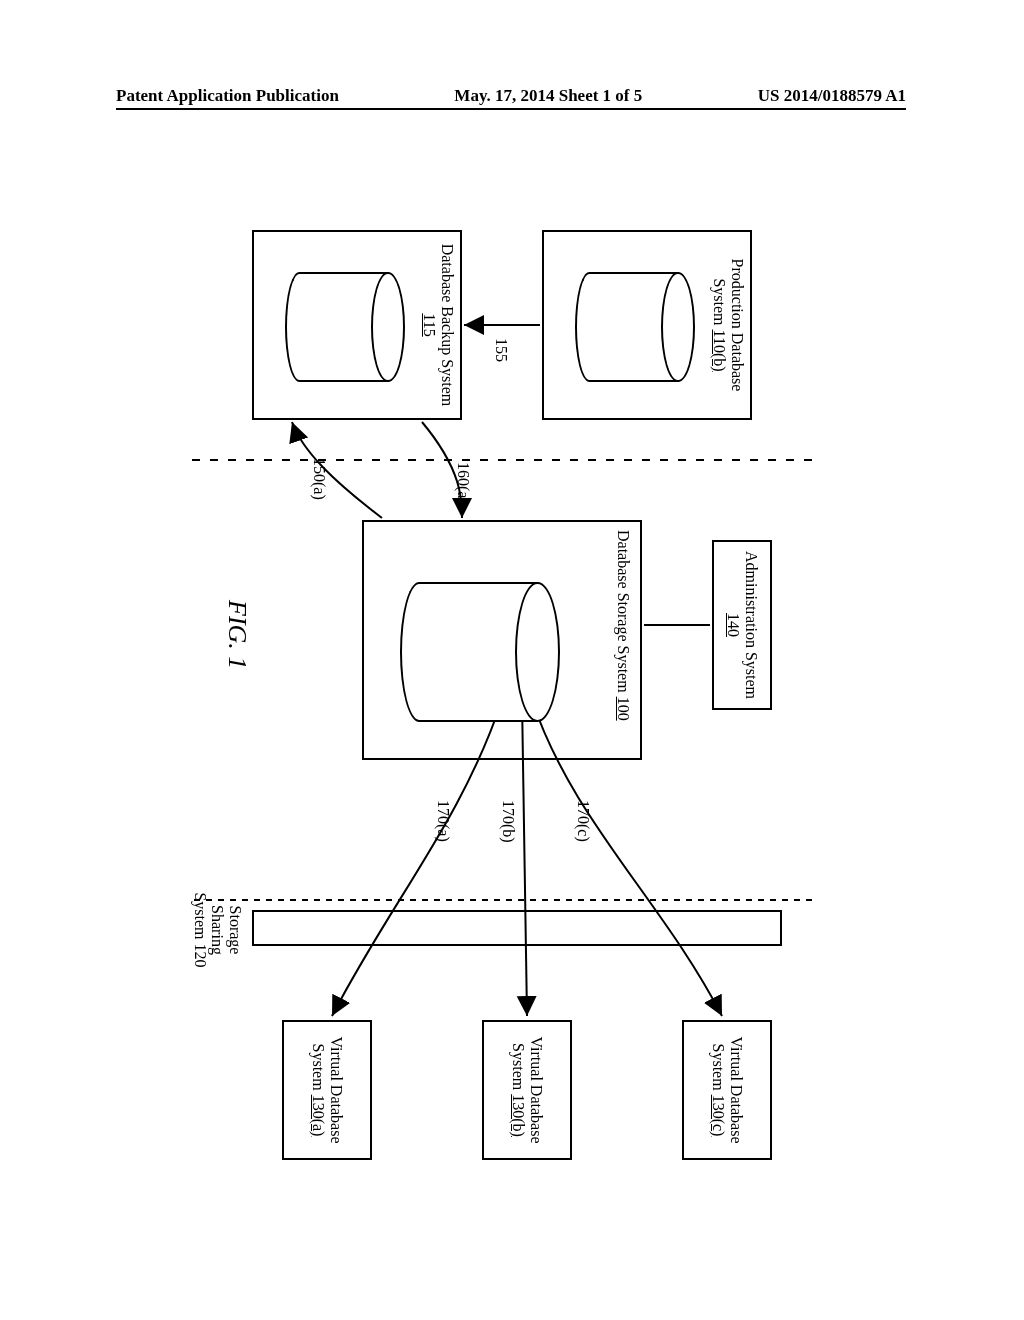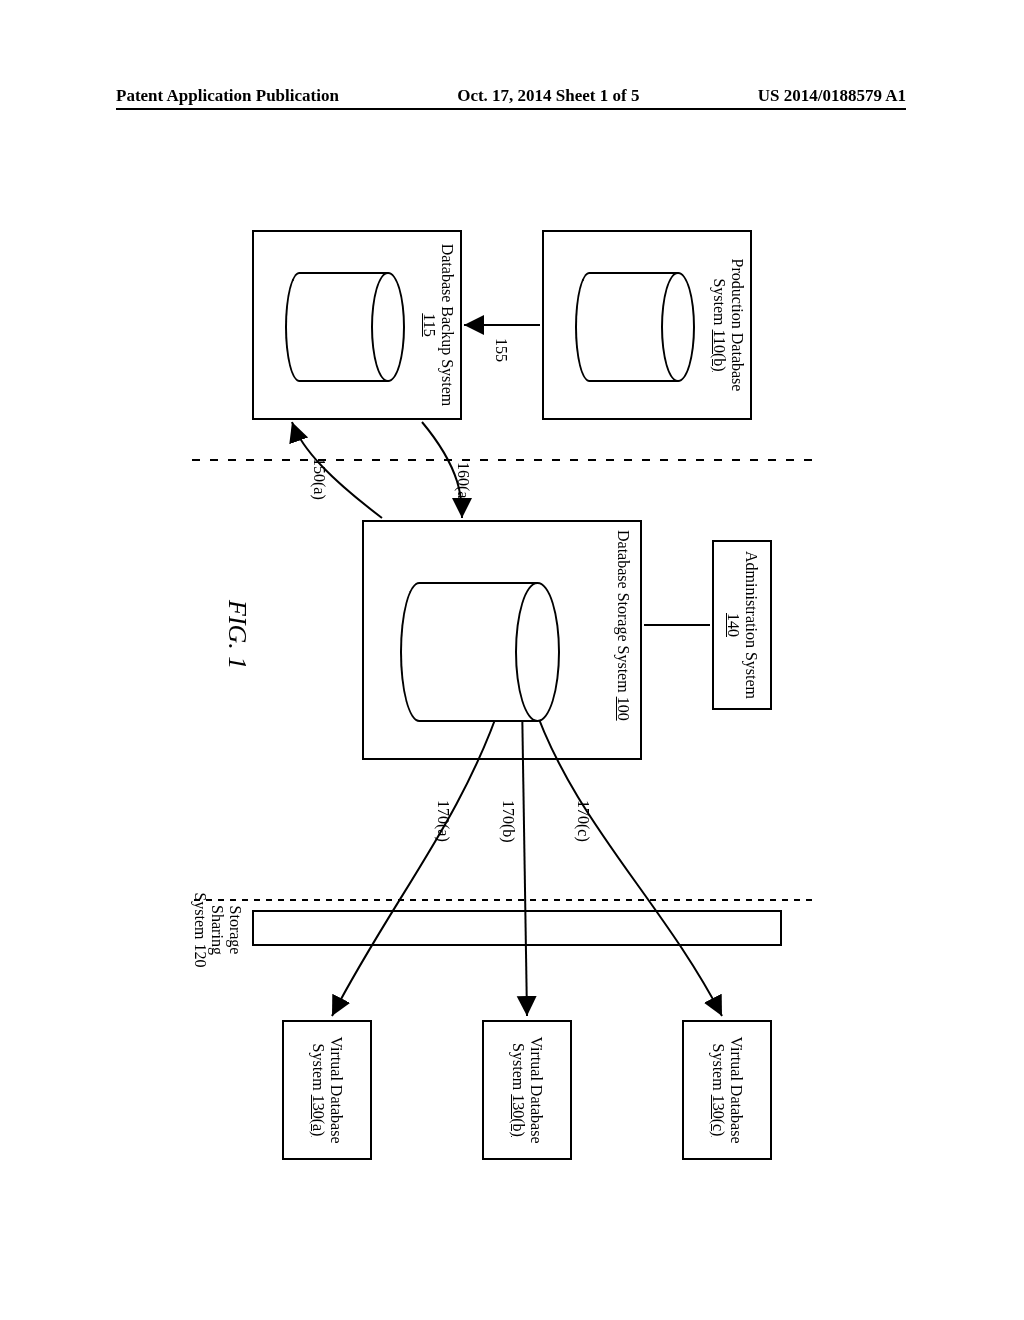--- a/index.html
+++ b/index.html
@@ -126,21 +126,21 @@
   }
 </style>
 </head>
 <body>
 
 <div class="page">
 
   <div class="header">
     <span>Patent Application Publication</span>
     <span class="hspace"></span>
-    <span>Oct. 17, 2014  Sheet 1 of 5</span>
+    <span>May. 17, 2014  Sheet 1 of 5</span>
     <span class="hspace"></span>
     <span>US 2014/0188579 A1</span>
   </div>
   <div class="rule"></div>
 
   <div class="diagram-wrap">
     <div class="diagram">
 
       <svg class="overlay" width="1000" height="760">
         <line x1="260" y1="80" x2="260" y2="700" stroke="#000" stroke-width="2" stroke-dasharray="8,10"></line>

